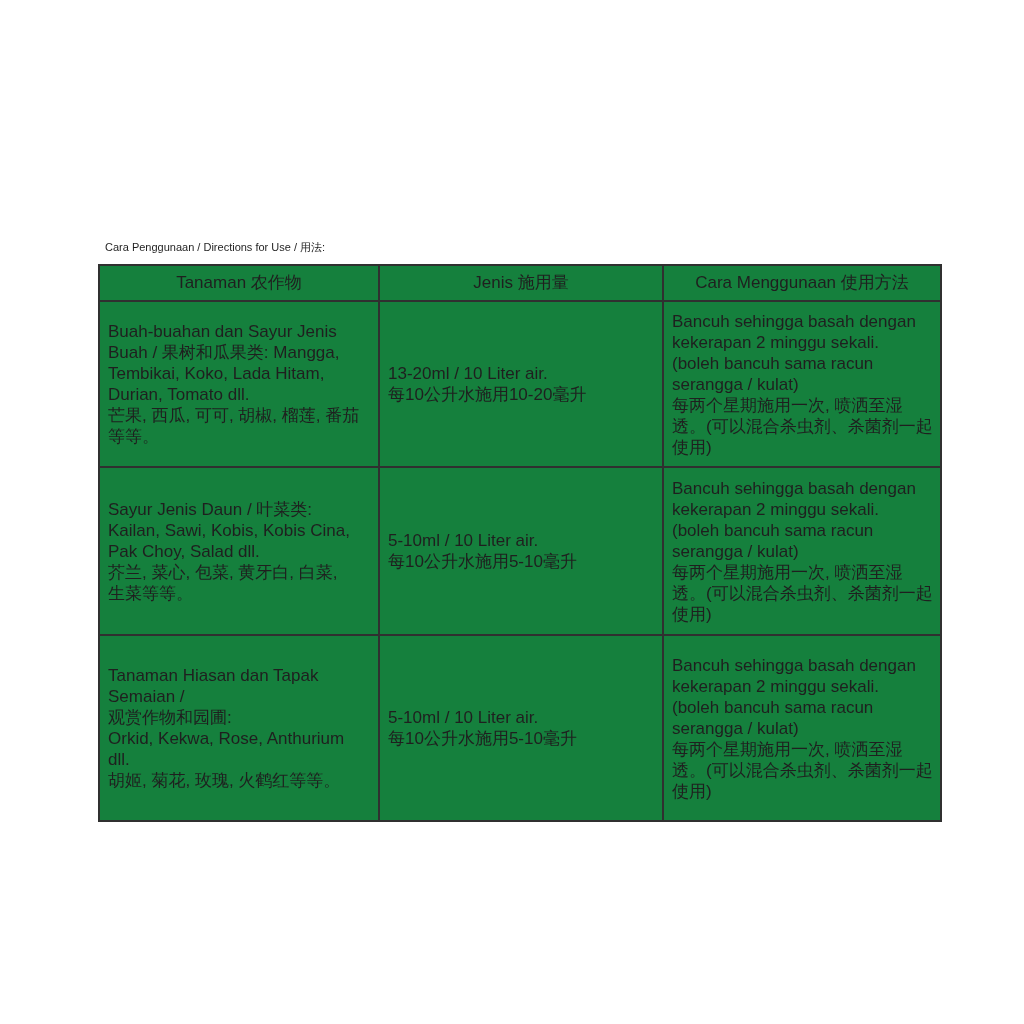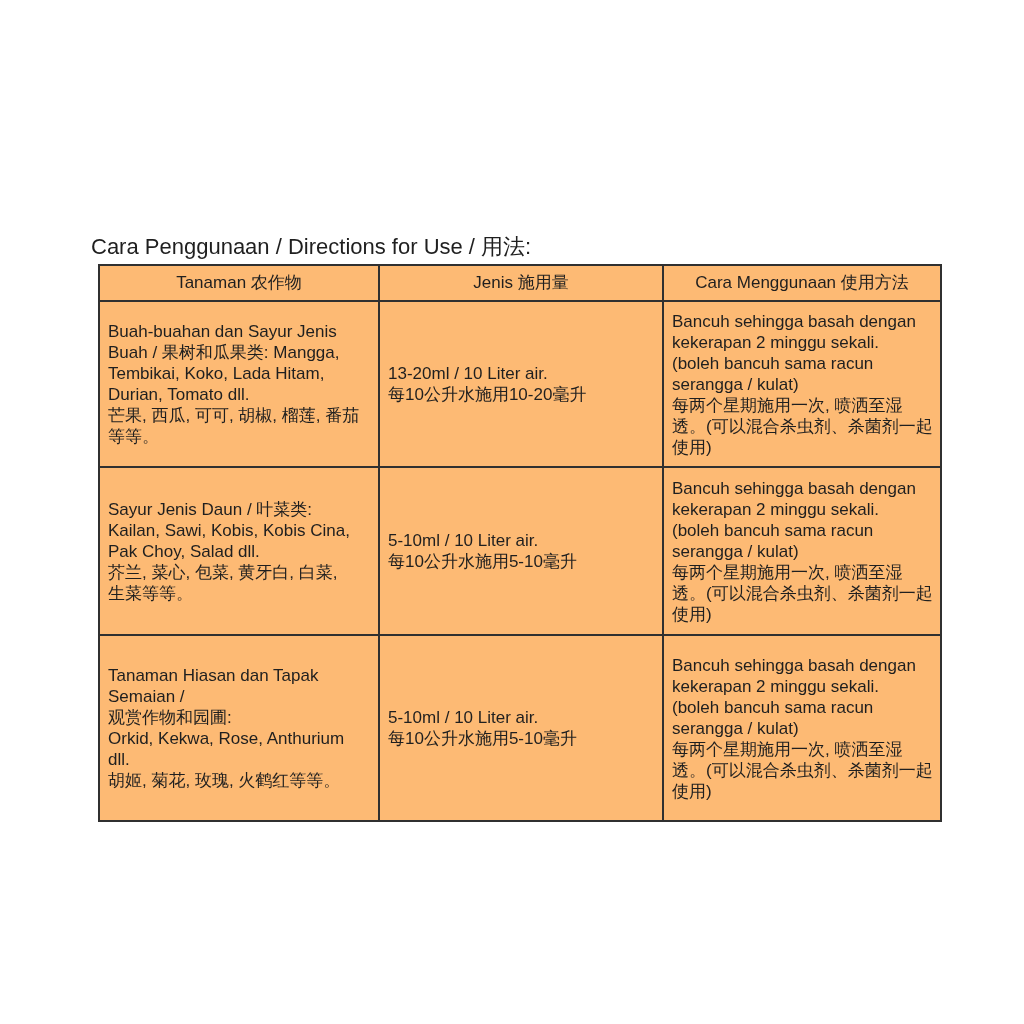--- a/index.html
+++ b/index.html
@@ -10,35 +10,35 @@
   body {
     width: 1024px;
     height: 1024px;
     position: relative;
     font-family: "Liberation Sans", "DejaVu Sans", sans-serif;
     color: #1f1f1f;
     overflow: hidden;
   }
   .doc-title {
     position: absolute;
-    left: 91px;
+    left: 105px;
     top: 236px;
-    font-size: 22px;
+    font-size: 11px;
     line-height: 22px;
     white-space: nowrap;
     color: #1f1f1f;
   }
   table.directions {
     position: absolute;
     left: 98px;
     top: 264px;
     width: 842px;
     border-collapse: collapse;
     table-layout: fixed;
-    background: #fdba74;
+    background: #15803d;
   }
   table.directions th,
   table.directions td {
     border: 2px solid #303030;
     font-size: 17px;
     font-weight: normal;
     color: #1f1f1f;
     white-space: pre-line;
     overflow: hidden;
   }

